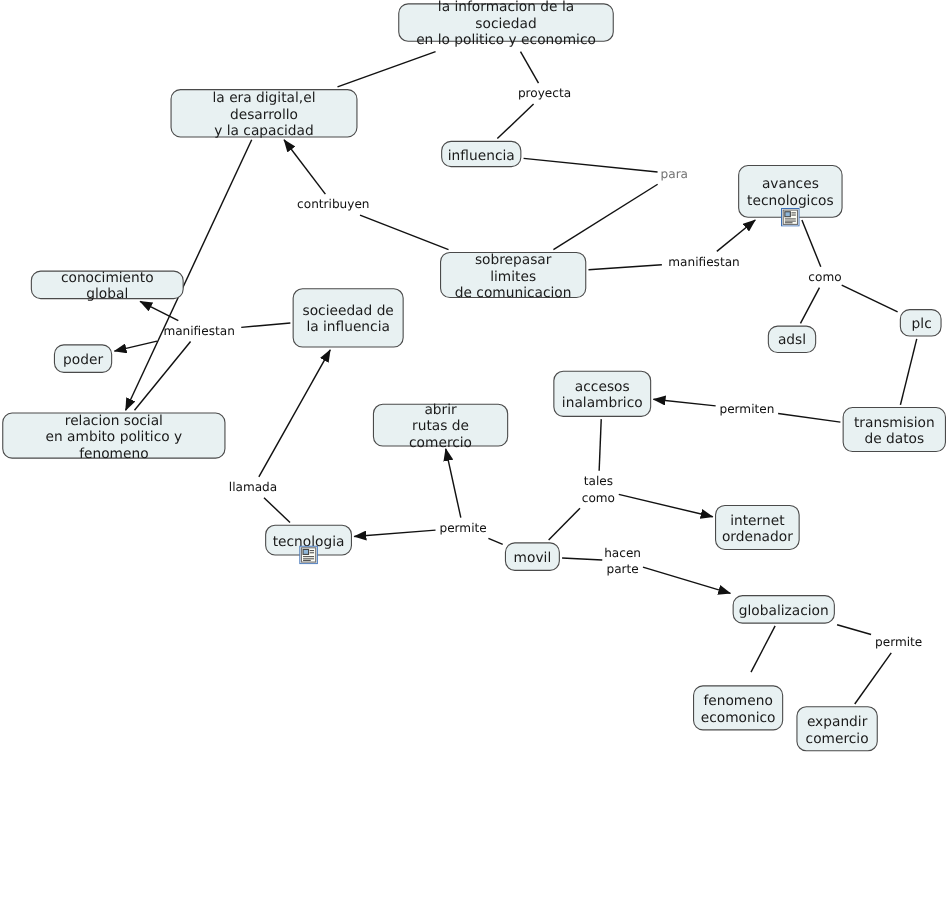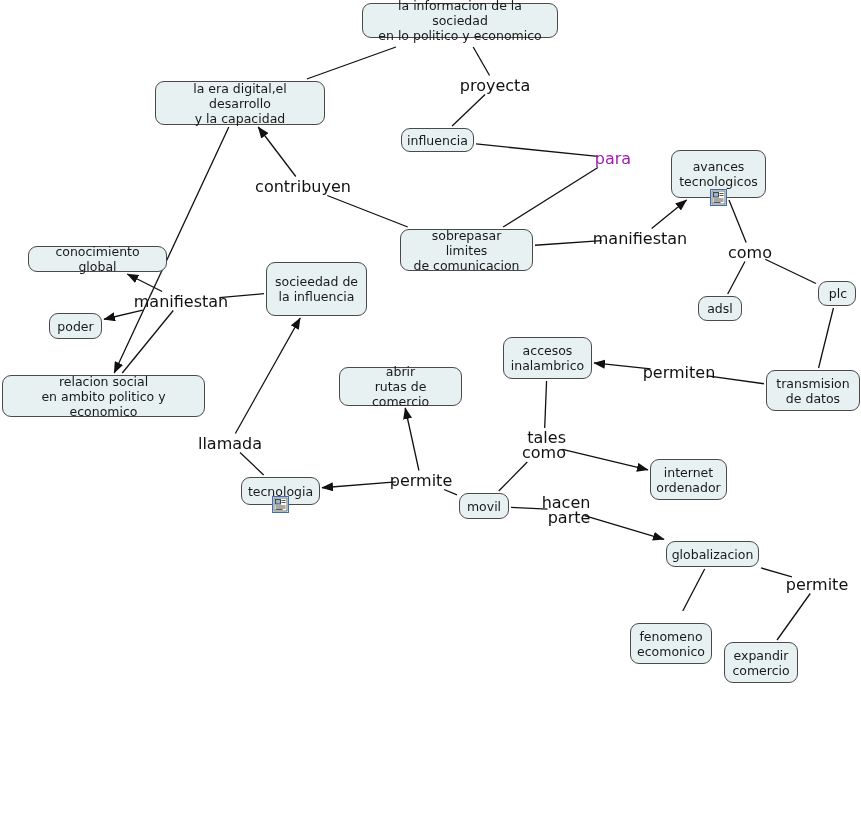--- a/index.html
+++ b/index.html
@@ -40,25 +40,25 @@
     padding: 3px 8px;
     white-space: pre;
     z-index: 2;
   }
   .node-label {
     display: block;
     white-space: pre-line;
   }
   .link-label {
     position: absolute;
-    font-size: 16px;
+    font-size: 11px;
     line-height: 15px;
     color: #111111;
     background: transparent;
-    text-align: right;
+    text-align: center;
     white-space: pre-line;
     z-index: 3;
     transform: translate(-50%, -50%);
     pointer-events: none;
   }
   .doc-icon {
     position: absolute;
     width: 17px;
     height: 17px;
     z-index: 4;
@@ -144,21 +144,21 @@
           <rect x="3.5" y="11.5" width="10" height="1" fill="#555"></rect>
           <rect x="3.5" y="13" width="7" height="1" fill="#555"></rect>
         </svg></div>
       <div class="node" style="left: 698px; top: 296px; width: 44px; height: 25px; background: rgb(232, 241, 242); border-color: rgb(74, 74, 74);"><span class="node-label">adsl</span></div>
       <div class="node" style="left: 818px; top: 281px; width: 38px; height: 25px; background: rgb(232, 241, 242); border-color: rgb(74, 74, 74); justify-content: flex-end;"><span class="node-label">plc</span></div>
       <div class="node" style="left: 766px; top: 370px; width: 94px; height: 41px; background: rgb(232, 241, 242); border-color: rgb(74, 74, 74);"><span class="node-label">transmision
 de datos</span></div>
       <div class="node" style="left: 28px; top: 246px; width: 139px; height: 26px; background: rgb(232, 241, 242); border-color: rgb(74, 74, 74);"><span class="node-label">conocimiento global</span></div>
       <div class="node" style="left: 49px; top: 313px; width: 53px; height: 26px; background: rgb(232, 241, 242); border-color: rgb(74, 74, 74);"><span class="node-label">poder</span></div>
       <div class="node" style="left: 2px; top: 375px; width: 203px; height: 42px; background: rgb(232, 241, 242); border-color: rgb(74, 74, 74);"><span class="node-label">relacion social
-en ambito politico y economico</span></div>
+en ambito politico y fenomeno</span></div>
       <div class="node" style="left: 266px; top: 262px; width: 101px; height: 54px; background: rgb(232, 241, 242); border-color: rgb(74, 74, 74);"><span class="node-label">socieedad de
 la influencia</span></div>
       <div class="node" style="left: 503px; top: 337px; width: 89px; height: 42px; background: rgb(232, 241, 242); border-color: rgb(74, 74, 74);"><span class="node-label">accesos
 inalambrico</span></div>
       <div class="node" style="left: 339px; top: 367px; width: 123px; height: 39px; background: rgb(232, 241, 242); border-color: rgb(74, 74, 74);"><span class="node-label">abrir
 rutas de comercio</span></div>
       <div class="node" style="left: 241px; top: 477px; width: 79px; height: 28px; background: rgb(232, 241, 242); border-color: rgb(74, 74, 74);"><span class="node-label">tecnologia</span></div>
       <div class="doc-icon" style="left: 272px; top: 496px;"><svg width="17" height="17" viewBox="0 0 17 17">
           <rect x="0.5" y="0.5" width="16" height="16" fill="#ffffff" stroke="#3b6fb5"></rect>
           <rect x="2" y="2" width="13" height="13" fill="#fdfdf5" stroke="#6e6e6e"></rect>
@@ -173,21 +173,21 @@
       <div class="node" style="left: 650px; top: 459px; width: 77px; height: 41px; background: rgb(232, 241, 242); border-color: rgb(74, 74, 74);"><span class="node-label">internet
 ordenador</span></div>
       <div class="node" style="left: 666px; top: 541px; width: 93px; height: 26px; background: rgb(232, 241, 242); border-color: rgb(74, 74, 74);"><span class="node-label">globalizacion</span></div>
       <div class="node" style="left: 630px; top: 613px; width: 82px; height: 41px; background: rgb(232, 241, 242); border-color: rgb(74, 74, 74); margin-top: 10px;"><span class="node-label">fenomeno
 ecomonico</span></div>
       <div class="node" style="left: 724px; top: 642px; width: 74px; height: 41px; background: rgb(232, 241, 242); border-color: rgb(74, 74, 74);"><span class="node-label">expandir
 comercio</span></div>
     </div>
   <div id="labels-group">
       <div class="link-label" style="left: 495px; top: 85px; color: rgb(17, 17, 17);">proyecta</div>
-      <div class="link-label" style="left: 613px; top: 158px; color: #a21caf;">para</div>
+      <div class="link-label" style="left: 613px; top: 158px; color: #737373;">para</div>
       <div class="link-label" style="left: 303px; top: 186px; color: rgb(17, 17, 17);">contribuyen</div>
       <div class="link-label" style="left: 640px; top: 238px; color: rgb(17, 17, 17);">manifiestan</div>
       <div class="link-label" style="left: 750px; top: 252px; color: rgb(17, 17, 17);">como</div>
       <div class="link-label" style="left: 679px; top: 372px; color: rgb(17, 17, 17);">permiten</div>
       <div class="link-label" style="left: 181px; top: 301px; color: rgb(17, 17, 17);">manifiestan</div>
       <div class="link-label" style="left: 230px; top: 443px; color: rgb(17, 17, 17);">llamada</div>
       <div class="link-label" style="left: 421px; top: 480px; color: rgb(17, 17, 17);">permite</div>
       <div class="link-label" style="left: 544px; top: 445px; color: rgb(17, 17, 17);">tales
 como</div>
       <div class="link-label" style="left: 566px; top: 510px; color: rgb(17, 17, 17);">hacen

